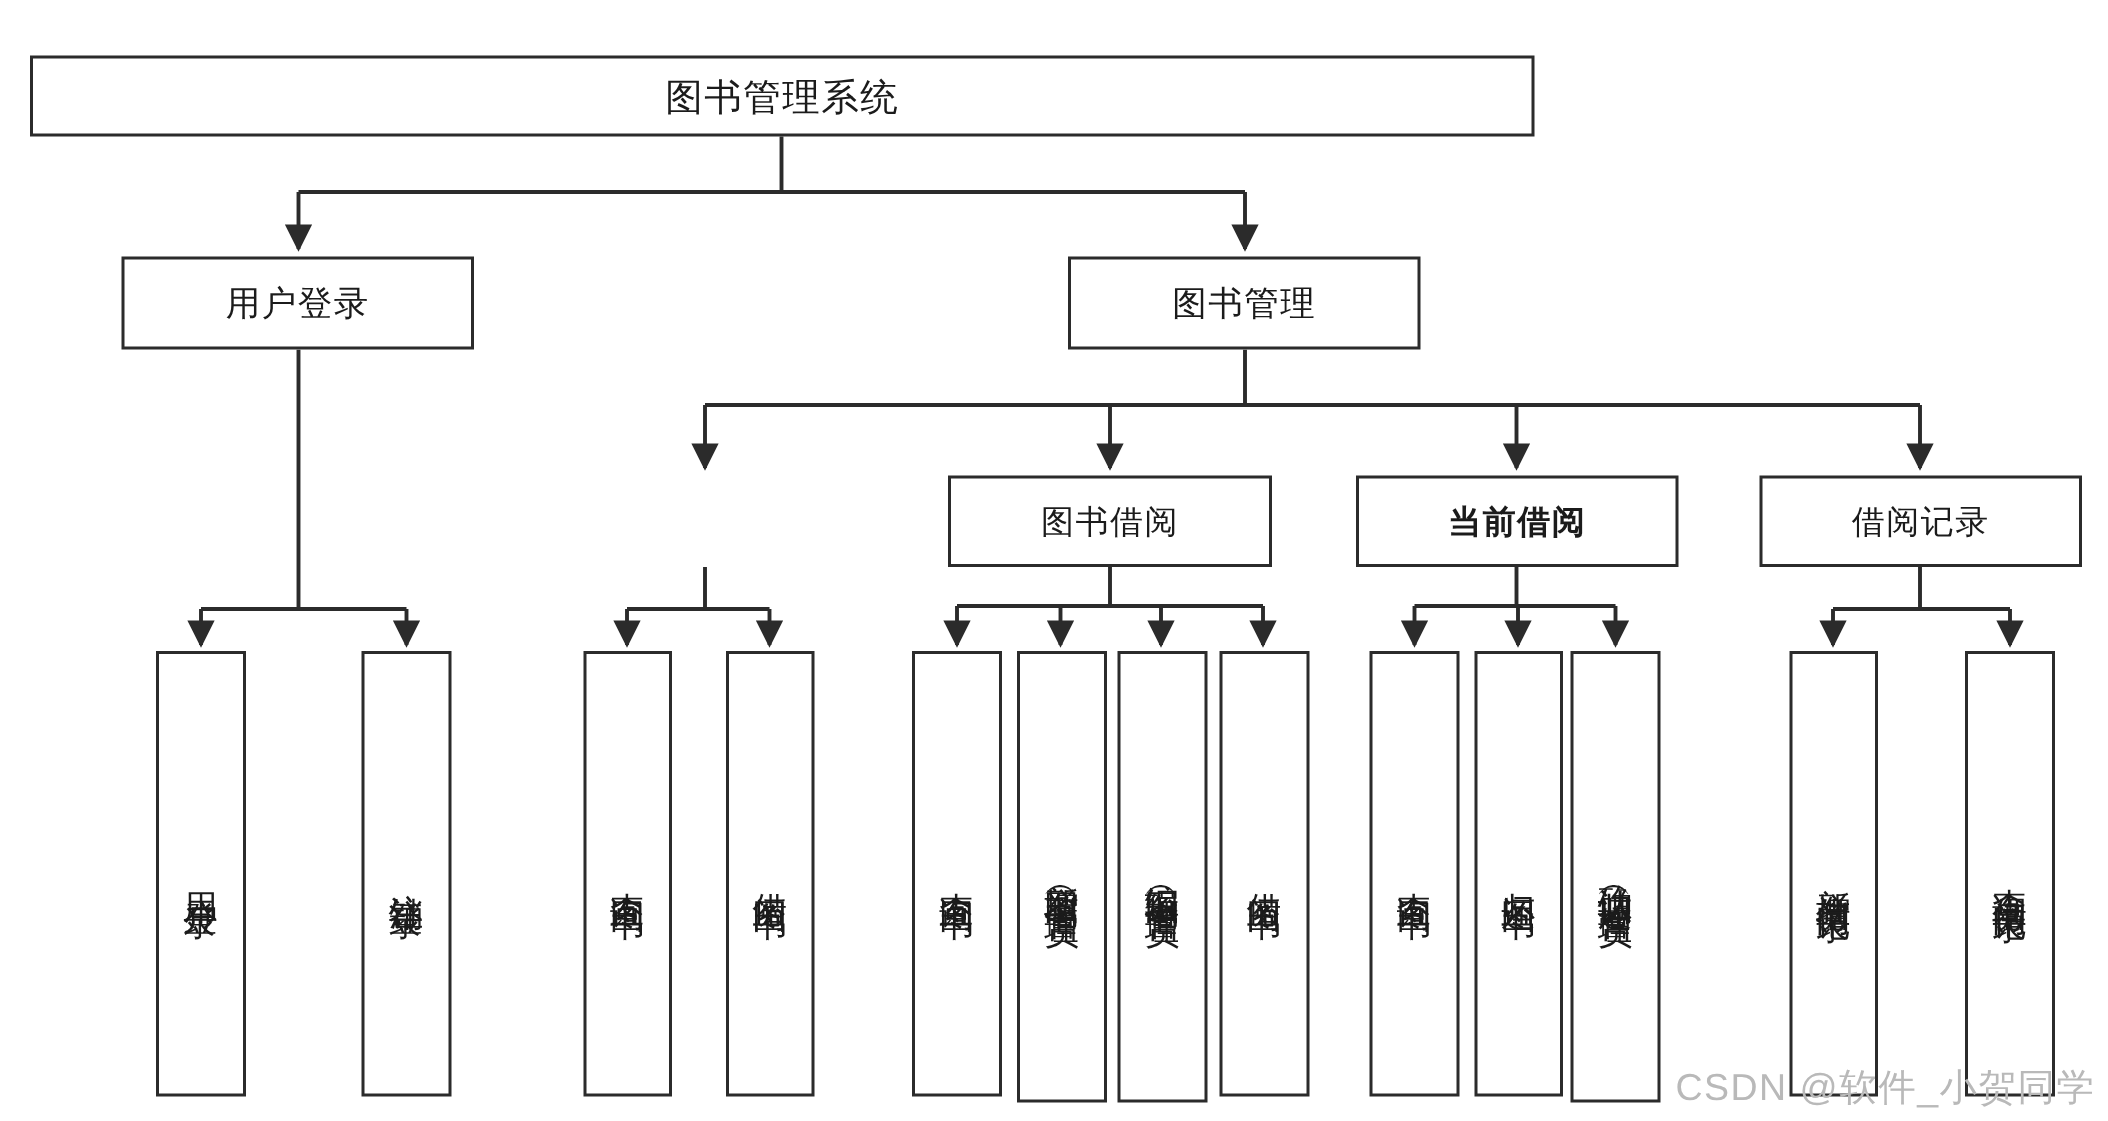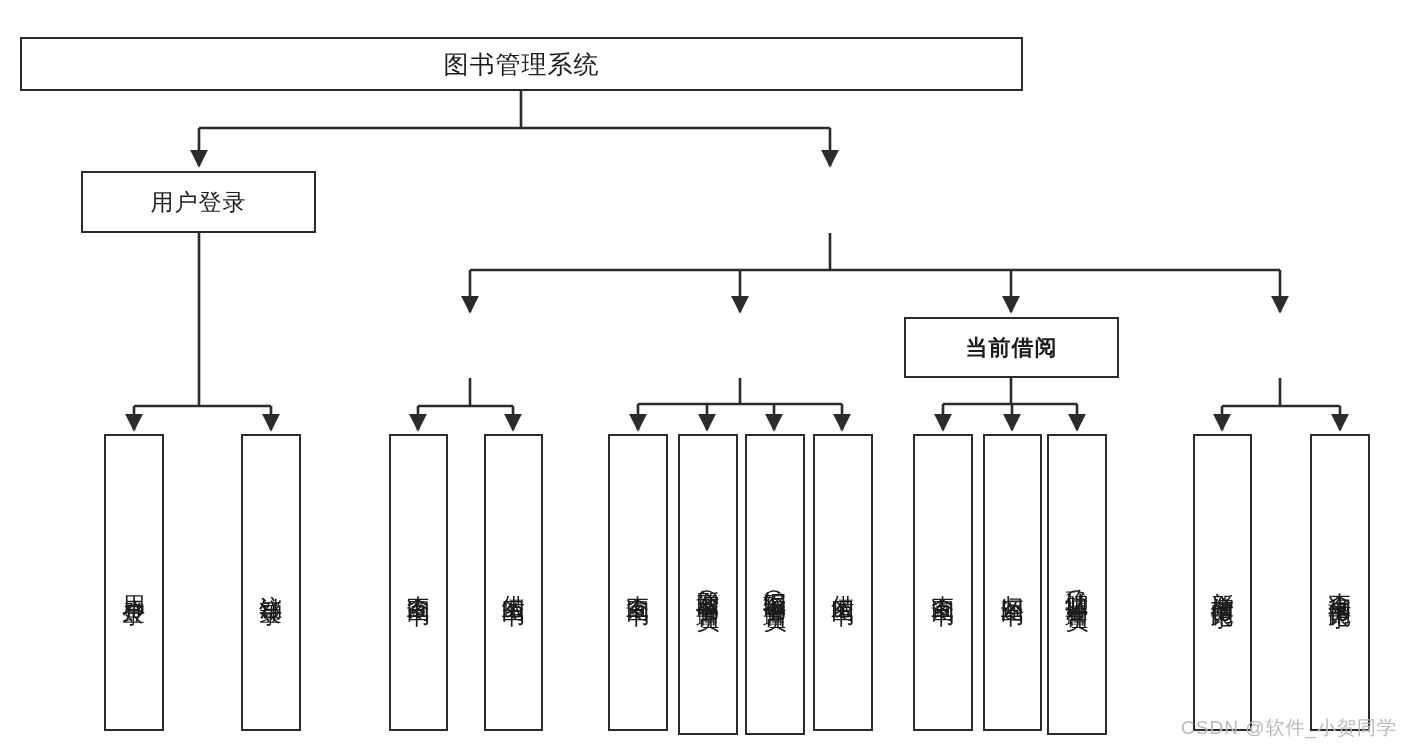--- a/index.html
+++ b/index.html
@@ -56,21 +56,21 @@
     text-orientation:upright;
     line-height:1.06;
     letter-spacing:3px;
     white-space:nowrap;
     display:block;
   }
   .watermark{
     position:absolute;
     right:8px;
     bottom:6px;
-    font-size:19px;
+    font-size:25px;
     color:#b9b9b9;
     letter-spacing:1px;
     z-index:3;
     white-space:nowrap;
   }
 </style>
 </head>
 <body>
 
 <div id="canvas">
@@ -125,23 +125,32 @@
     </g>
   </svg>
 
   <div class="node root" style="left:20px; top:13px; width:1003px; height:54px;margin-top:24px;">
     <span>图书管理系统</span>
   </div>
 
   <div class="node lvl1" style="left:81px; top:171px; width:235px; height:62px;">
     <span>用户登录</span>
   </div>
+  <div class="node lvl1" style="left:712px; top:171px; width:235px; height:62px;">
+    <span>图书管理</span>
+  </div>
 
+  <div class="node lvl2" style="left:632px; top:317px; width:216px; height:61px;">
+    <span>图书借阅</span>
+  </div>
   <div class="node lvl2" style="left:904px; top:317px; width:215px; height:61px;font-weight:bold;">
     <span>当前借阅</span>
+  </div>
+  <div class="node lvl2" style="left:1173px; top:317px; width:215px; height:61px;">
+    <span>借阅记录</span>
   </div>
 
   <div class="node leaf" style="left:104px; top:434px; width:60px; height:297px;">
     <span class="vtext">用户登录</span>
   </div>
   <div class="node leaf" style="left:241px; top:434px; width:60px; height:297px;">
     <span class="vtext">注销登录</span>
   </div>
 
   <div class="node leaf" style="left:389px; top:434px; width:59px; height:297px;">

